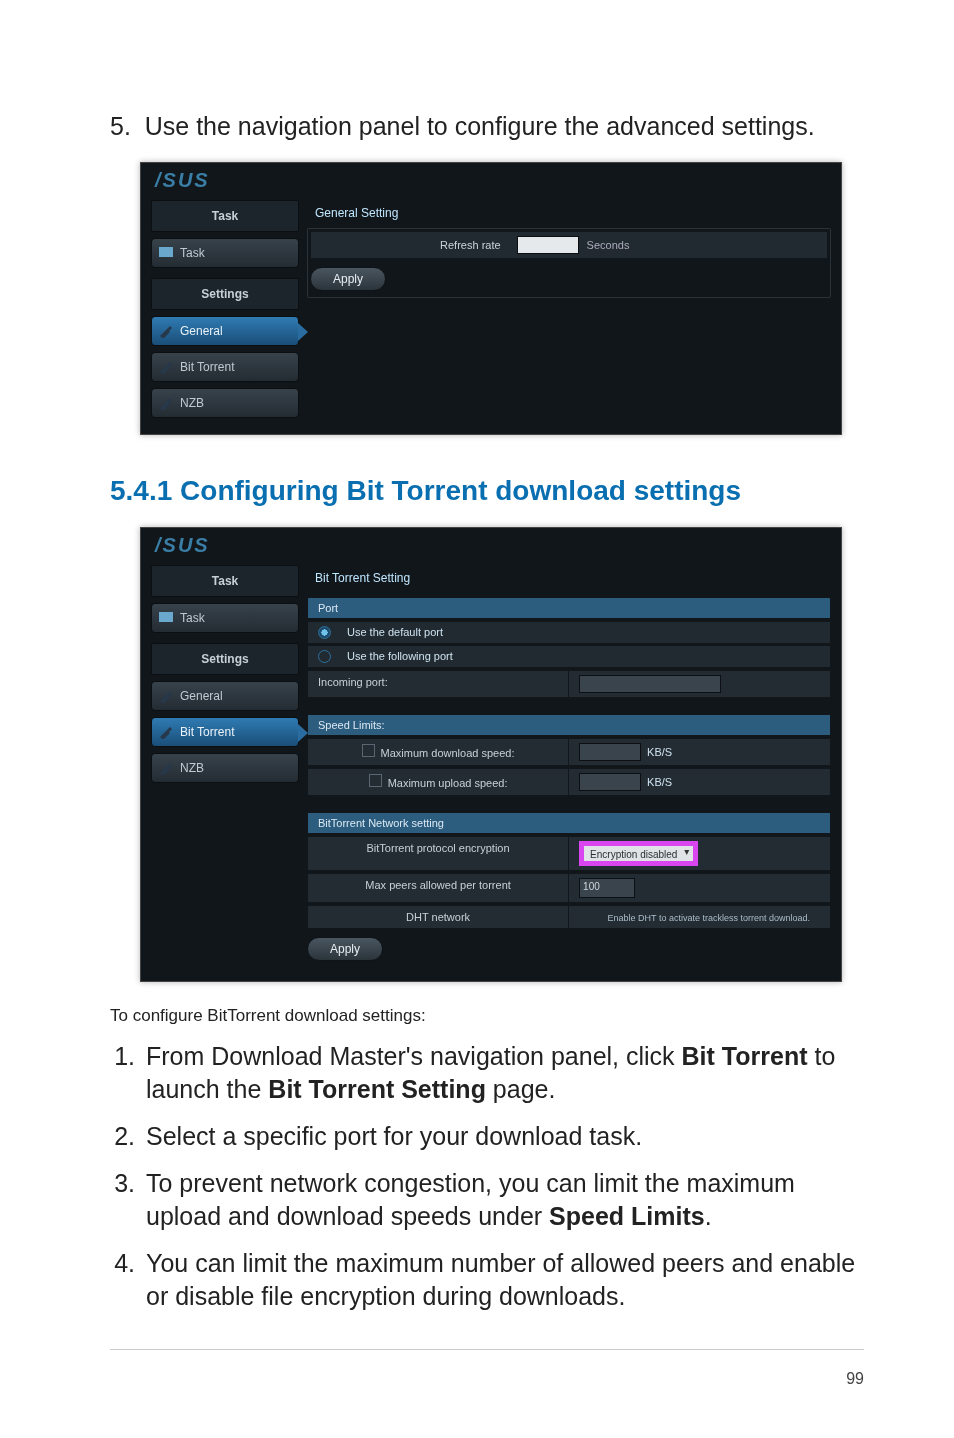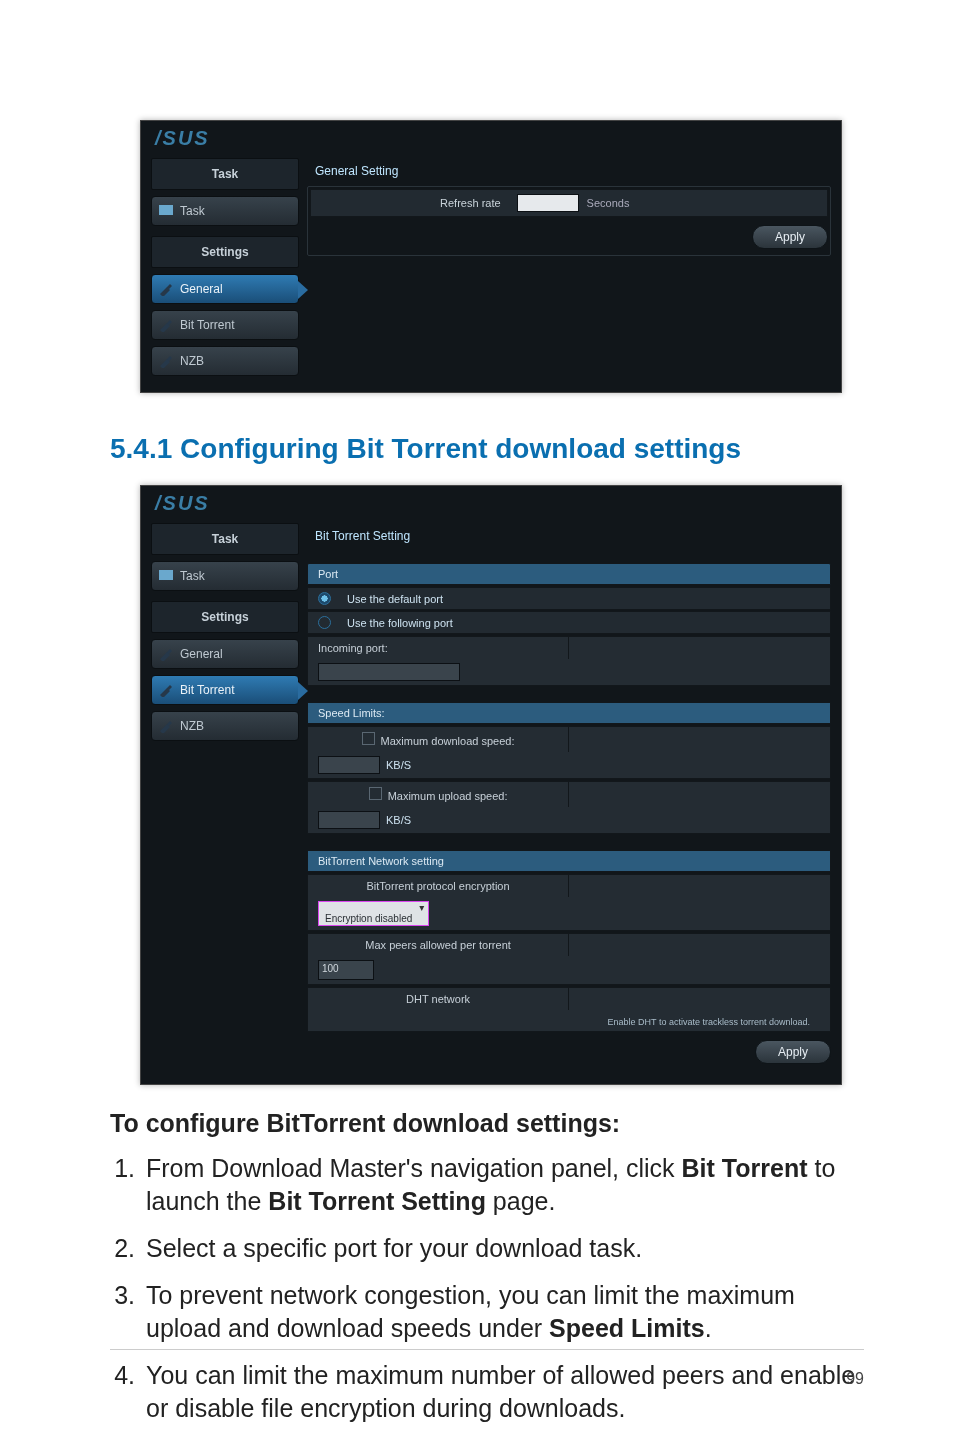--- a/index.html
+++ b/index.html
@@ -23,22 +23,22 @@
     padding-left: 26px;
     text-indent: -26px;
   }
   .section-title {
     color: #0a6fb0;
     font-weight: 700;
     font-size: 28px;
     margin: 40px 0 20px 0;
   }
   .sub-title {
-    font-weight: 700;
-    font-size: 25px;
+    font-weight: 400;
+    font-size: 17px;
     margin: 24px 0 14px 0;
   }
   ol.steps {
     font-size: 25px;
     line-height: 1.32;
     padding-left: 32px;
     margin: 0;
   }
   ol.steps li {
     margin-bottom: 14px;
@@ -171,40 +171,39 @@
     display: inline-block;
     background: linear-gradient(#4a5660,#2b343b);
     border: 1px solid #0e1418;
     border-radius: 14px;
     color: #e6edf3;
     padding: 4px 22px;
     font-size: 12px;
   }
   .btn-row {
     padding: 8px 0 4px;
-    text-align: right;
+    text-align: left;
     background: transparent;
   }
 
   
   .sect-head {
     background: #2c5c7e;
     color: #dbe9f3;
     padding: 4px 10px;
     font-size: 11px;
     border: 1px solid #12171b;
     margin-top: 16px;
   }
-  .sect-head.first { margin-top: 12px; border-top-left-radius: 2px; border-top-right-radius: 2px; }
+  .sect-head.first { margin-top: 4px; border-top-left-radius: 2px; border-top-right-radius: 2px; }
   .row2 {
     display: flex;
     background: #242c33;
     border: 1px solid #12171b;
     margin-top: 2px;
-    flex-direction: column;
   }
   .cell-l {
     width: 46%;
     text-align: center;
     padding: 5px 10px;
     color: #c7d0d8;
     border-right: 1px solid #12171b;
   }
   .cell-r {
     flex: 1;
@@ -219,23 +218,23 @@
     border: 1px solid #2b6f9c; display: inline-block;
     margin-right: 6px;
   }
   .radio.on { background: radial-gradient(circle,#6fc2ea 40%, #1d496b 41%); }
   .chk {
     width: 11px; height: 11px; border: 1px solid #5a6772;
     display: inline-block; margin-right: 6px;
   }
   .sel {
     background: #dfe3e6;
-    border: 1px solid #d946ef;
+    border: 5px solid #d946ef;
     color: #2a2f34;
-    padding: 11px 16px 1px 6px;
+    padding: 3px 16px 1px 6px;
     font-size: 10px;
     position: relative;
   }
   .sel::after {
     content: "▾";
     position: absolute;
     right: 4px; top: 0;
     color: #333;
     font-size: 10px;
   }
@@ -245,20 +244,23 @@
     padding: 3px 10px 0;
     text-align: right;
   }
   .inline-row { display:flex; align-items:center; padding:4px 10px; color:#cde2f0; gap:10px; }
 </style>
 </head>
 <body>
 
 <div class="page">
 
+  <p class="step-line">
+    <span>5.</span>&nbsp;&nbsp;<span>Use the navigation panel to configure the advanced settings.</span>
+  </p>
 
   <div class="shot" style="width:700px;">
     <div class="logo-row"><span class="asus-logo">/SUS</span></div>
     <div class="shot-body">
       <div class="sidebar">
         <div class="side-head">Task</div>
         <div class="side-item">
           <svg class="icon" viewBox="0 0 16 16">
               <rect x="1" y="3" width="14" height="10" fill="#6aa8cd"></rect>
             </svg>

